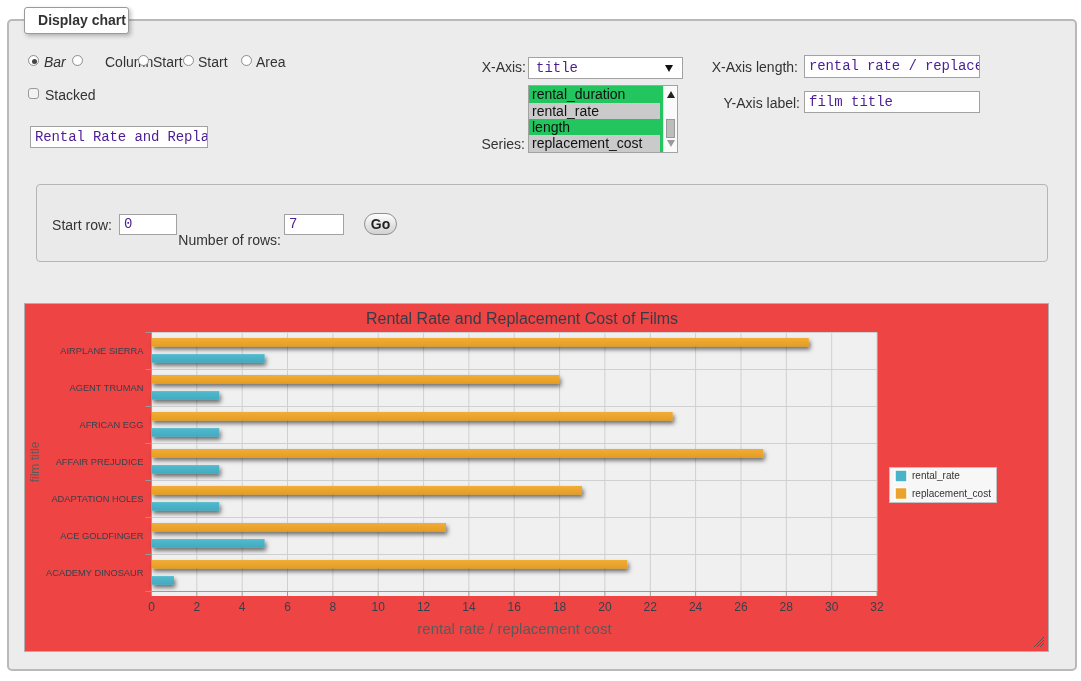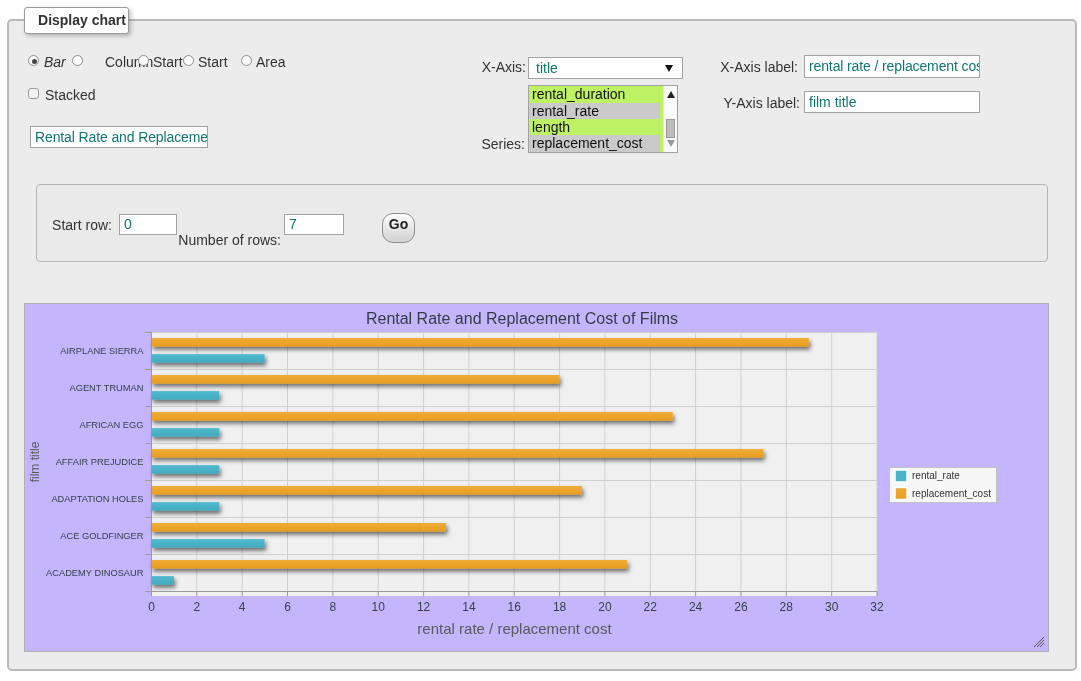--- a/index.html
+++ b/index.html
@@ -15,22 +15,22 @@
              font-weight:bold;font-size:14px;color:#333;
              line-height:25px;text-align:center;padding-left:11px;}
   .rlabel{text-align:right;}
   
   .radio{display:inline-block;width:11px;height:11px;border-radius:50%;
          border:1px solid #909090;background:radial-gradient(#fff 55%,#e6e6e6);}
   .radio.on::after{content:"";position:absolute;left:3px;top:3px;width:5px;height:5px;
                    border-radius:50%;background:#444;}
   .checkbox{display:inline-block;width:11px;height:11px;border:1.5px solid #9a9a9a;
             border-radius:3px;background:#f2f2f2;}
-  .tinput{background:#fff;border:1px solid #a2a2a2;font-family:Liberation Sans, sans-serif;
-          font-size:14px;color:#0f766e;line-height:20px;padding:0 4px;white-space:nowrap;overflow:hidden;}
+  .tinput{background:#fff;border:1px solid #a2a2a2;font-family:Liberation Mono, monospace;
+          font-size:14px;color:#4c1d95;line-height:20px;padding:0 4px;white-space:nowrap;overflow:hidden;}
   .go{border:1px solid #8f8f8f;border-radius:11px;background:linear-gradient(#fefefe,#e2e2e2 60%,#d2d2d2);
       text-align:center;font-size:14px;color:#222;line-height:20px;font-weight:bold;}
 </style>
 </head>
 <body>
 <div id="page">
   <div class="abs" id="fieldset"></div>
   <div class="abs" id="legendbox">Display chart</div>
 
   <span class="abs radio on" style="left:28px;top:55px;"></span>
@@ -48,49 +48,49 @@
   <span class="abs" style="left:45px;top:87px;text-align:center;">Stacked</span>
 
   <div class="abs tinput" style="left:30px;top:126px;width:178px;height:22px;padding:0 0 0 4px;letter-spacing:-0.12px;">Rental Rate and Replacemer</div>
 
   <div class="abs rlabel" style="left:420px;top:59px;width:106px;">X-Axis:</div>
   <div class="abs tinput" style="left:528px;top:57px;width:155px;height:22px;padding-left:7px;">title
      <span style="position:absolute;right:9px;top:7px;width:0;height:0;border-left:4px solid transparent;border-right:4px solid transparent;border-top:7px solid #111;"></span>
   </div>
 
   <div class="abs rlabel" style="left:420px;top:136px;width:105px;">Series:</div>
-  <div class="abs" style="left:528px;top:85px;width:150px;height:68px;background:#bef264;border:1px solid #a2a2a2;">
+  <div class="abs" style="left:528px;top:85px;width:150px;height:68px;background:#22c55e;border:1px solid #a2a2a2;">
     <div style="position:absolute;left:0;top:0;width:131px;height:66px;overflow:hidden;font-size:14px;color:#111;">
       <div style="height:17px;line-height:17px;padding-left:3px;">rental_duration</div>
       <div style="height:16px;line-height:16px;padding-left:3px;background:#cacaca;">rental_rate</div>
       <div style="height:16px;line-height:16px;padding-left:3px;">length</div>
       <div style="height:17px;line-height:17px;padding-left:3px;background:#cacaca;">replacement_cost</div>
     </div>
 
     <div style="position:absolute;right:0;top:0;width:14px;height:66px;background:#fafafa;border-left:1px solid #e4e4e4;">
       <span style="position:absolute;left:3px;top:5px;width:0;height:0;border-left:4px solid transparent;border-right:4px solid transparent;border-bottom:7px solid #222;"></span>
       <div style="position:absolute;left:2px;top:33px;width:9px;height:19px;background:#bdbdbd;border:1px solid #9a9a9a;"></div>
       <span style="position:absolute;left:3px;bottom:5px;width:0;height:0;border-left:4px solid transparent;border-right:4px solid transparent;border-top:7px solid #9a9a9a;"></span>
     </div>
   </div>
 
-  <div class="abs rlabel" style="left:640px;top:59px;width:158px;">X-Axis label:</div>
+  <div class="abs rlabel" style="left:640px;top:59px;width:158px;">X-Axis length:</div>
   <div class="abs tinput" style="left:804px;top:55px;width:176px;height:23px;line-height:21px;padding:0 0 0 4px;letter-spacing:-0.12px;">rental rate / replacement cost</div>
 
   <div class="abs rlabel" style="left:640px;top:95px;width:160px;">Y-Axis label:</div>
   <div class="abs tinput" style="left:804px;top:91px;width:176px;height:22px;">film title</div>
 
   <div class="abs" style="left:36px;top:184px;width:1012px;height:78px;background:#eaeaea;border:1px solid #b5b5b5;border-radius:4px;"></div>
   <div class="abs rlabel" style="left:20px;top:217px;width:92px;">Start row:</div>
   <div class="abs tinput" style="left:119px;top:214px;width:58px;height:21px;line-height:19px;">0</div>
   <div class="abs rlabel" style="left:122px;top:232px;width:159px;">Number of rows:</div>
   <div class="abs tinput" style="left:284px;top:214px;width:60px;height:21px;line-height:19px;">7</div>
-  <div class="abs go" style="left:364px;top:213px;width:33px;height:30px;margin-left:18px;">Go</div>
-
-  <div class="abs" style="left:24px;top:303px;width:1025px;height:349px;background:#c4b5fd;border:1px solid #b0b0b0;">
+  <div class="abs go" style="left:364px;top:213px;width:33px;height:22px;">Go</div>
+
+  <div class="abs" style="left:24px;top:303px;width:1025px;height:349px;background:#ef4444;border:1px solid #b0b0b0;">
     <svg width="1023" height="347" style="position:absolute;left:0;top:0;">
       <defs>
         <filter id="sh" x="-30%" y="-80%" width="160%" height="300%">
           <feDropShadow dx="1.5" dy="3" stdDeviation="1.9" flood-color="#000" flood-opacity="0.55"></feDropShadow>
         </filter>
         <linearGradient id="gor" x1="0" y1="0" x2="0" y2="1">
           <stop offset="0" stop-color="#f0ad38"></stop>
             <stop offset="1" stop-color="#e69c21"></stop>
         </linearGradient>
         <linearGradient id="gtl" x1="0" y1="0" x2="0" y2="1">

